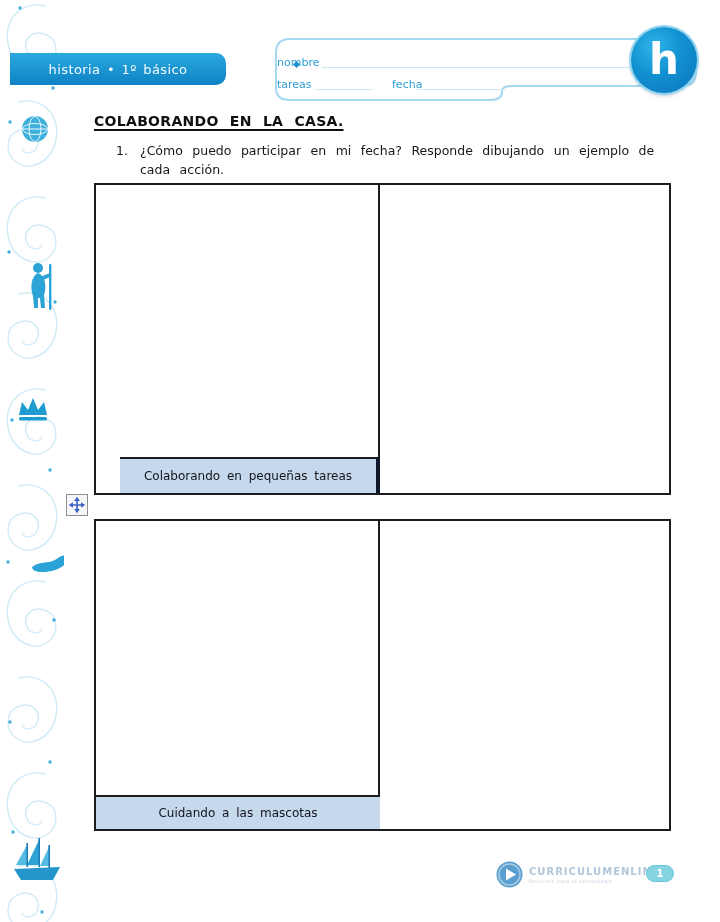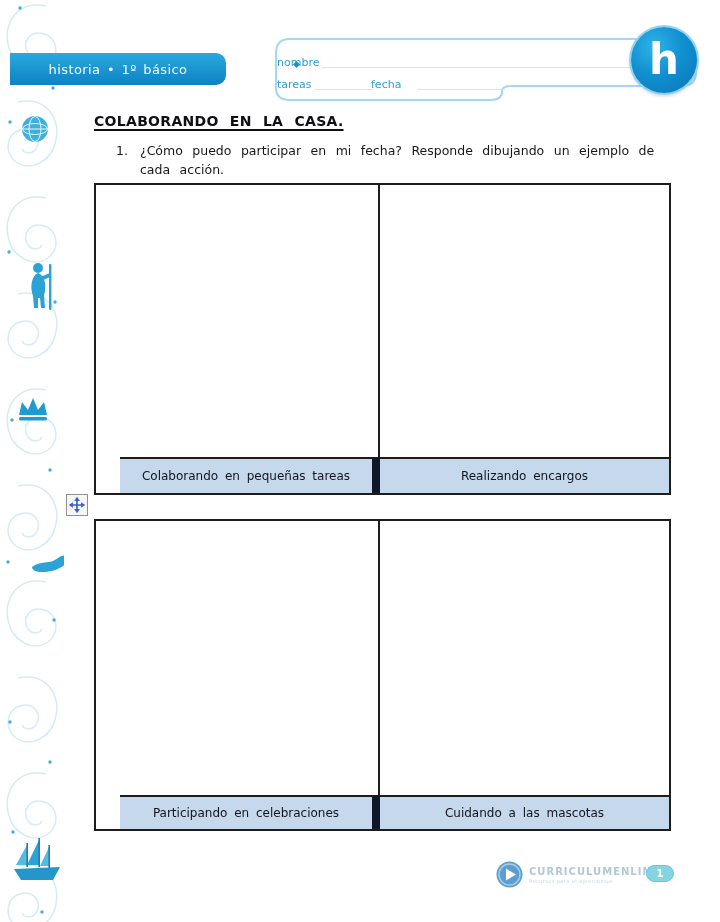--- a/index.html
+++ b/index.html
@@ -18,21 +18,21 @@
     position:absolute; left:10px; top:53px; width:216px; height:32px;
     background:linear-gradient(180deg,#2aa9de 0%,#0e82c4 100%);
     border-radius:0 10px 10px 0;
     display:flex; align-items:center; justify-content:center;
     color:#f2fbff; font-size:13px; letter-spacing:.4px; word-spacing:2px;
   }
   .fields-panel { position:absolute; left:260px; top:36px; width:440px; height:68px; }
   .field-label { position:absolute; color:#2f9ed6; font-size:11px; }
   .lbl-nombre { left:17px; top:20px; }
   .lbl-curso  { left:17px; top:42px; }
-  .lbl-fecha  { left:111px; top:42px; }
+  .lbl-fecha  { left:132px; top:42px; }
   .field-line { position:absolute; border-bottom:1.5px solid #cfe8f5; height:1px; }
   .line-nombre { left:62px; top:31px; width:332px; }
   .line-curso  { left:55px; top:53px; width:58px; }
   .line-fecha  { left:157px; top:53px; width:88px; }
   .connector-dot {
     position:absolute; left:294px; top:62px; width:5px; height:5px;
     background:#1b90cc; transform:rotate(45deg);
   }
   .h-logo {
     position:absolute; left:631px; top:27px; width:66px; height:66px;
@@ -63,21 +63,21 @@
   }
   .table-1 { top:183px; height:312px; grid-template-rows:272px 36px; }
   .table-2 { top:519px; height:312px; grid-template-rows:274px 34px; }
   .cell { background:#ffffff; }
   .cell.left { border-right:2px solid #1d1d1d; }
   .caption {
     background:#c5d8ec; border-top:2px solid #1d1d1d;
     display:flex; align-items:center; justify-content:center;
     font-size:12px; color:#14141c; word-spacing:3px;
   }
-  .caption.left { border-right:8px solid #0f172a;margin-left:24px; }
+  .caption.left { border-right:4px solid #0f172a;margin-left:24px; }
 
   .move-handle {
     position:absolute; left:66px; top:494px; width:22px; height:22px;
     background:#f4f6f8; border:1px solid #909090;
     display:flex; align-items:center; justify-content:center;
   }
 
   
   .footer-brand { position:absolute; left:496px; top:861px; display:flex; align-items:center; }
   .play-circle { width:27px; height:27px; }
@@ -183,39 +183,37 @@
 
   <div class="question">
     <span class="q-num">1.</span>
     <span class="q-text">¿Cómo puedo participar en mi fecha? Responde dibujando un ejemplo de cada acción.</span>
   </div>
 
   <div class="draw-table table-1">
     <div class="cell left"></div>
     <div class="cell"></div>
     <div class="caption left">Colaborando en pequeñas tareas</div>
-    <div class="caption">Realizando encargos</div>
   </div>
 
   <div class="move-handle">
     <svg width="18" height="18" viewBox="0 0 22 22" aria-hidden="true">
       <g fill="#3a62c4">
         <path d="M11,1 L7.5,6 H14.5 Z"></path>
         <path d="M11,21 L7.5,16 H14.5 Z"></path>
         <path d="M1,11 L6,7.5 V14.5 Z"></path>
         <path d="M21,11 L16,7.5 V14.5 Z"></path>
       </g>
       <path d="M11,5 V17 M5,11 H17" stroke="#3a62c4" stroke-width="2"></path>
     </svg>
   </div>
 
   <div class="draw-table table-2">
     <div class="cell left"></div>
     <div class="cell"></div>
-    <div class="caption left">Participando en celebraciones</div>
     <div class="caption">Cuidando a las mascotas</div>
   </div>
 
   <div class="footer-brand">
     <svg class="play-circle" viewBox="0 0 27 27" aria-hidden="true">
       <circle cx="13.5" cy="13.5" r="13" fill="#5b9fd0"></circle>
       <circle cx="13.5" cy="13.5" r="10.5" fill="none" stroke="#a9cce6" stroke-width="1.4"></circle>
       <path d="M10,7.5 L20,13.5 L10,19.5 Z" fill="#ffffff"></path>
     </svg>
     <div class="brand-text">

